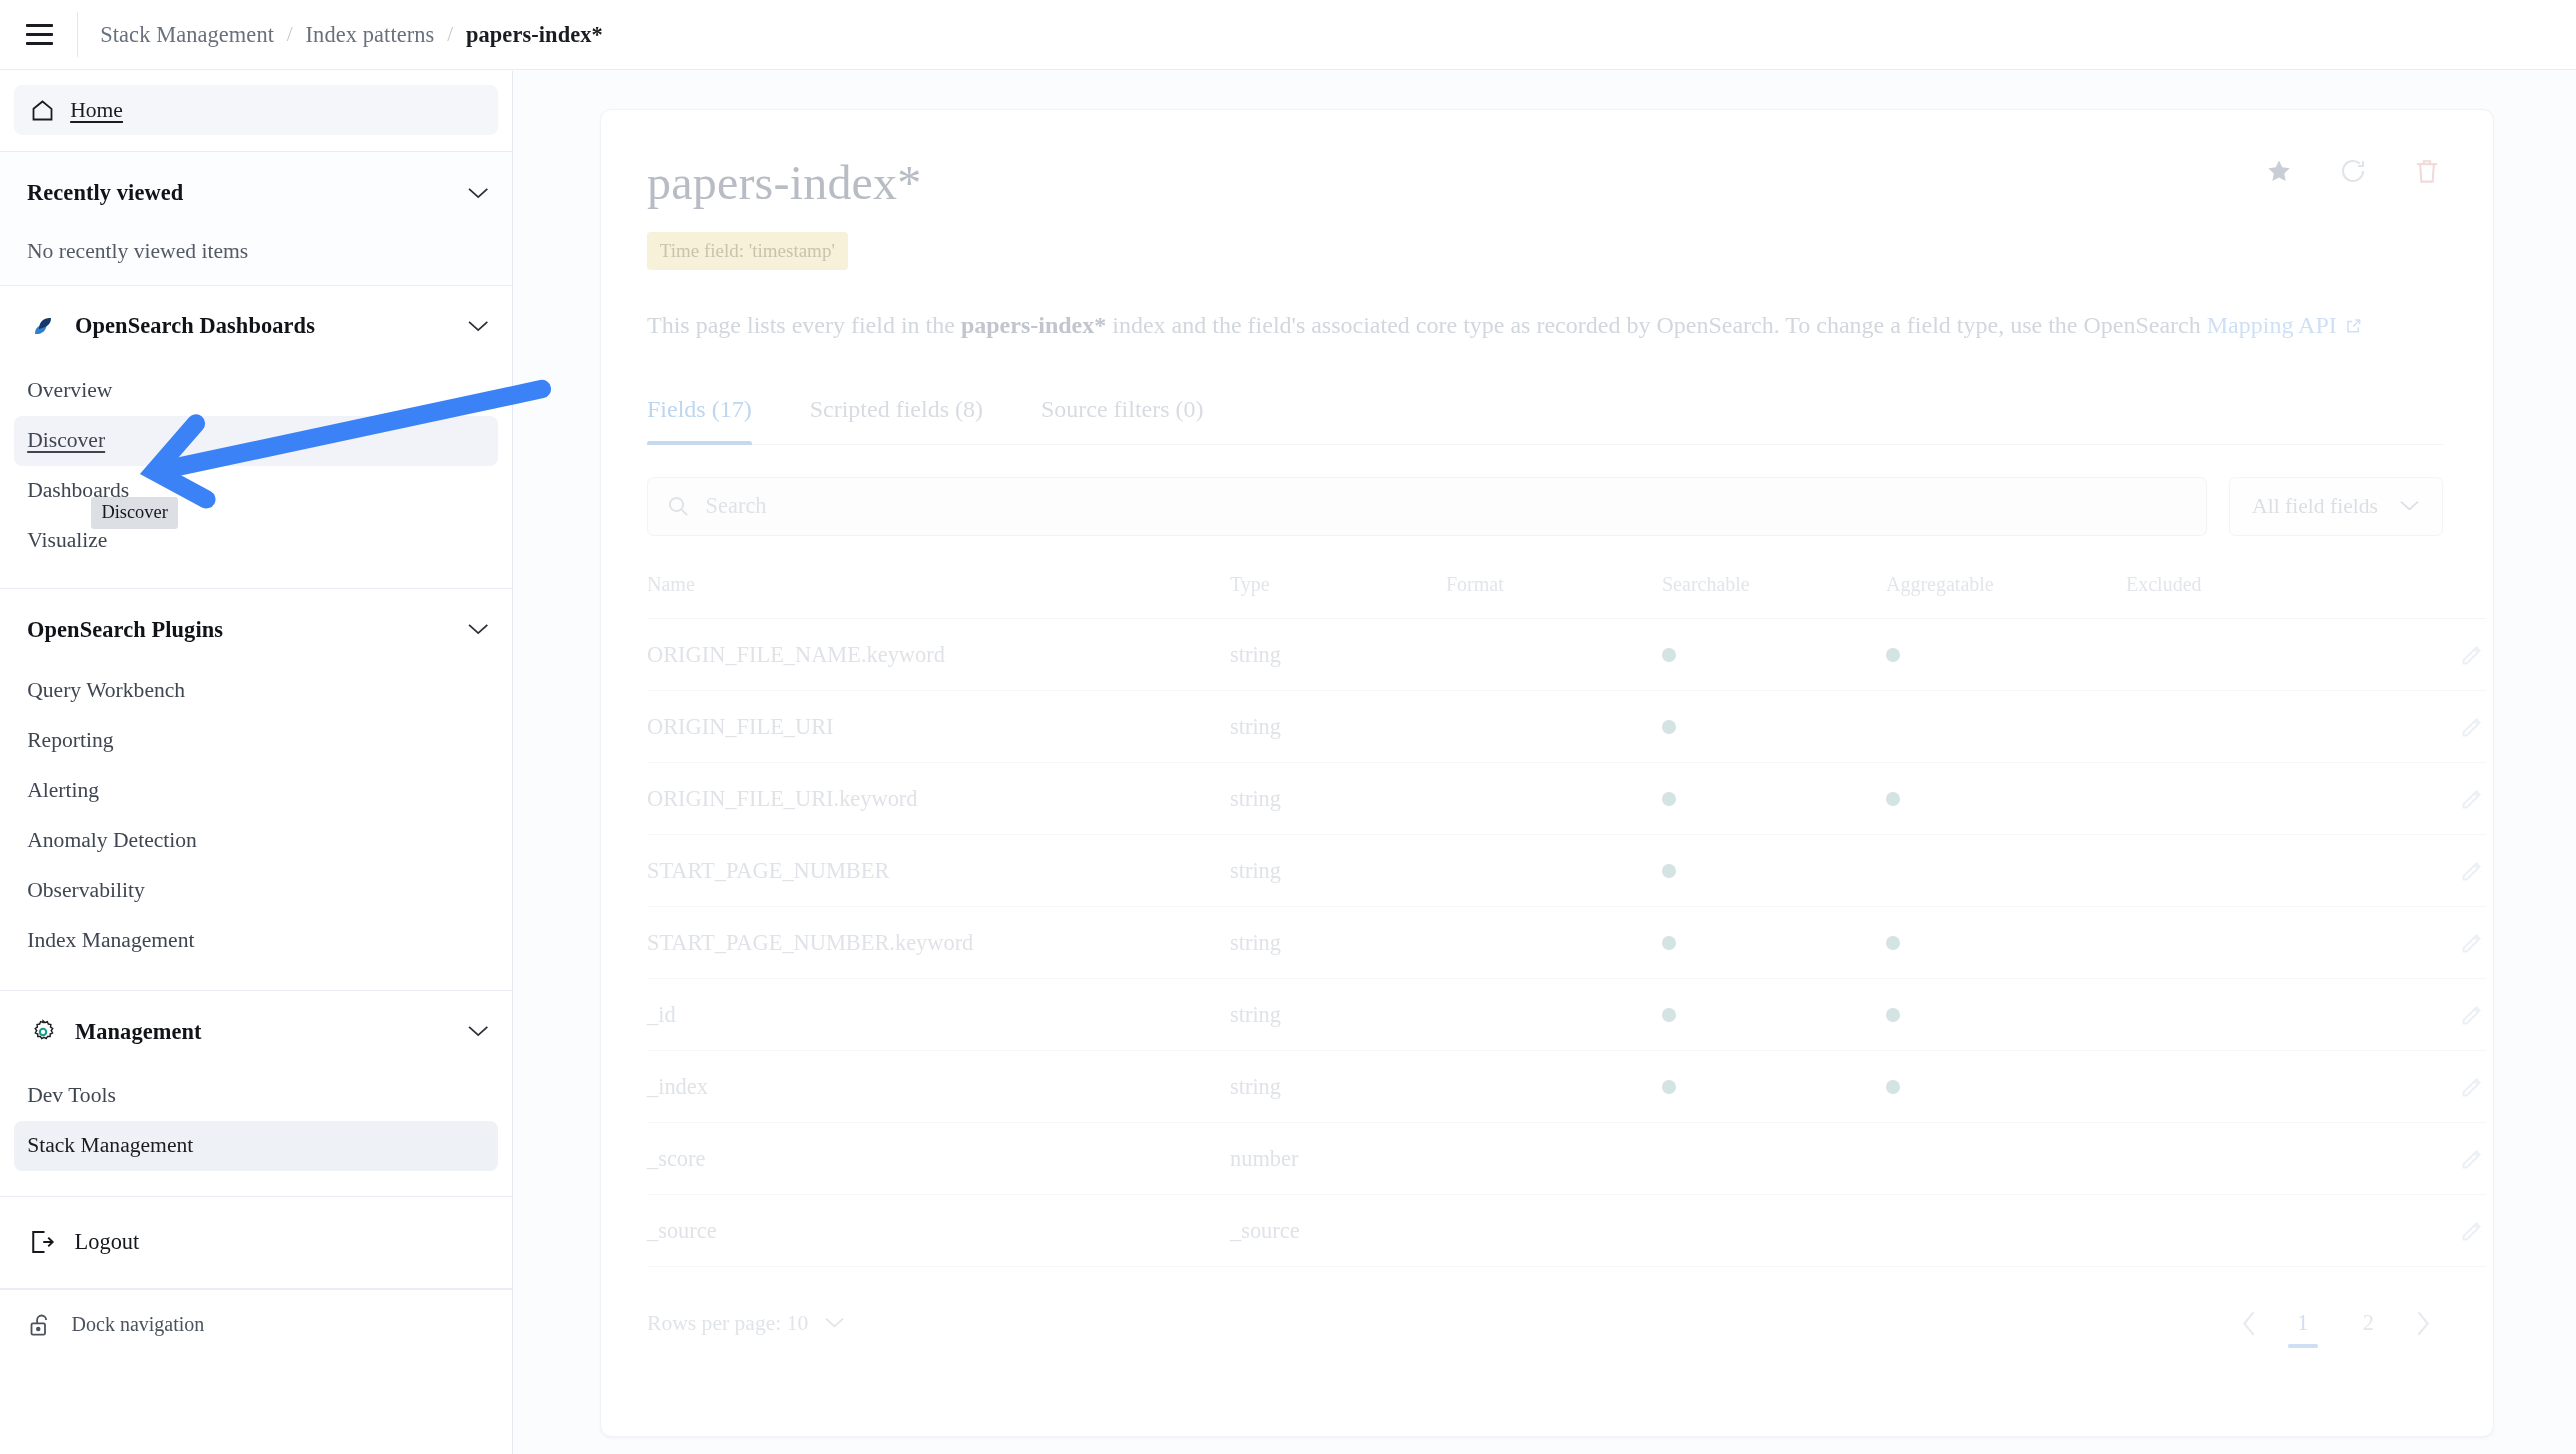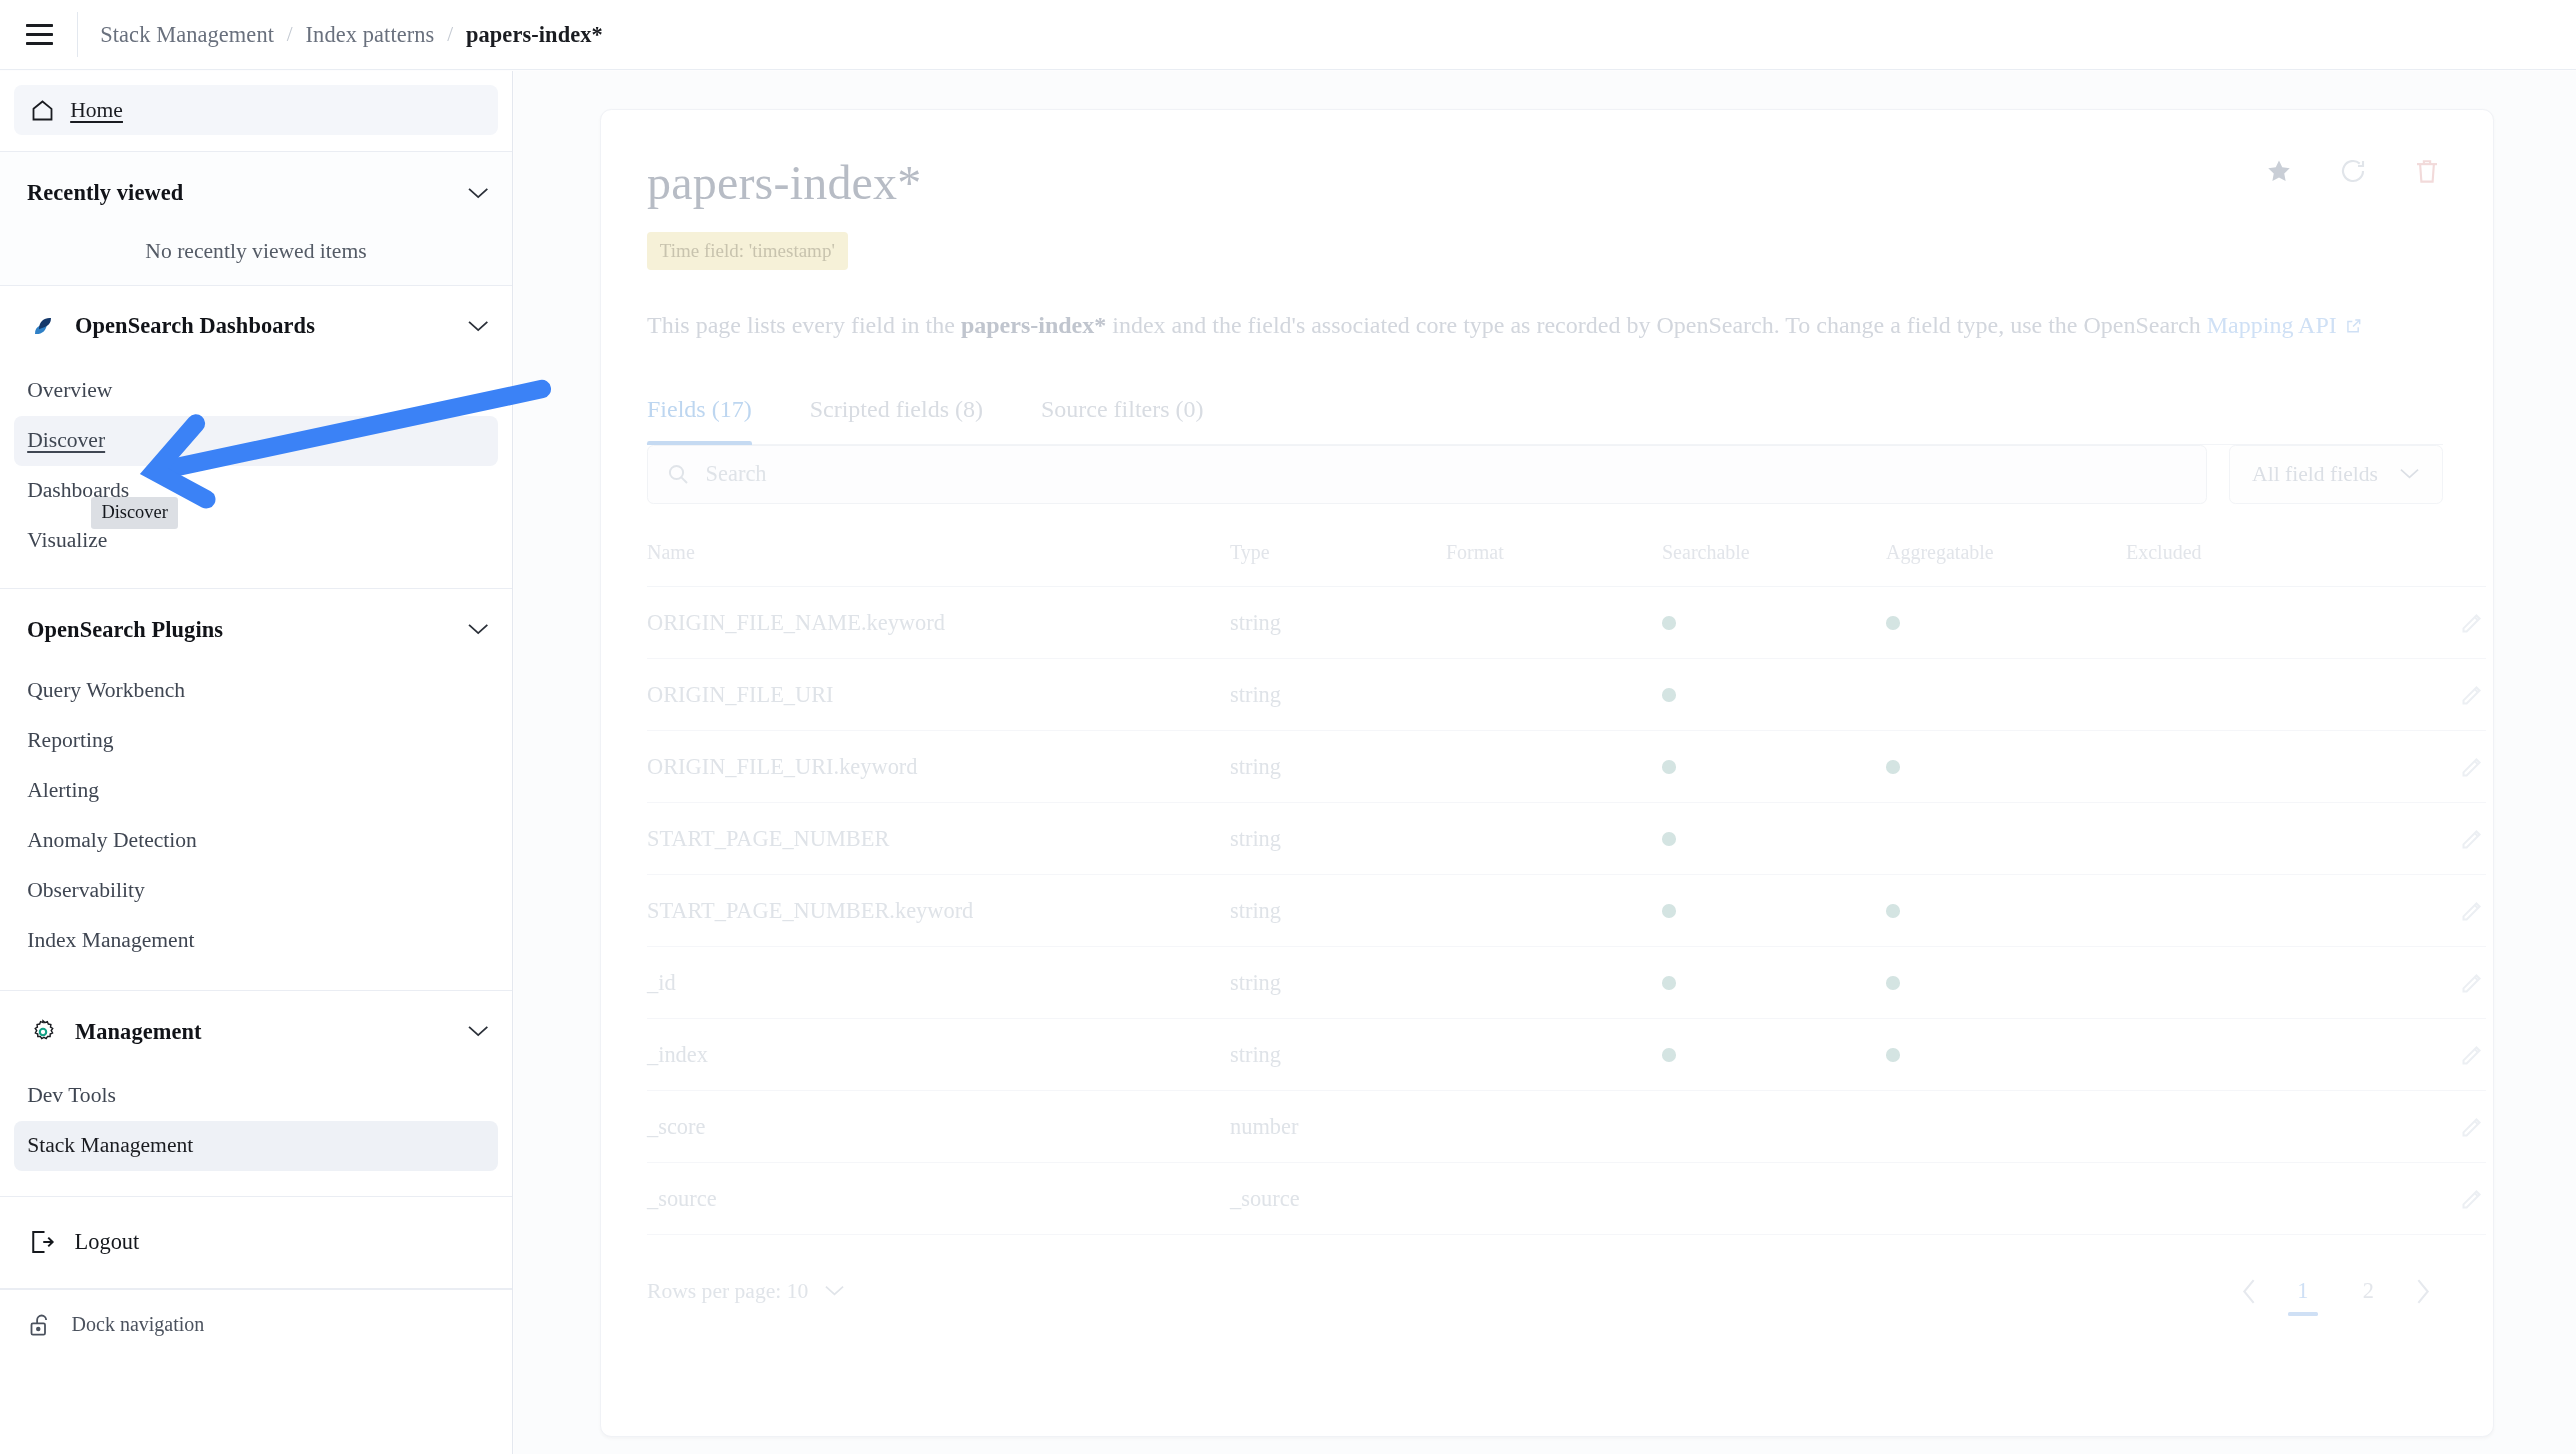--- a/index.html
+++ b/index.html
@@ -31,21 +31,21 @@
   .crumb { color: #69707d; cursor: pointer; }
   .crumb.last { color: #1a1c21; font-weight: bold; cursor: default; }
   .crumb-sep { color: #c2c8d1; margin: 0 12.8px; font-size: 21px; }
 
   
   .sidenav {
     position: absolute; top: 71px; left: 0; width: 513px; height: 1383px;
     background: #ffffff; border-right: 0.8px solid #e4e8ef;
     display: flex; flex-direction: column;
   }
-  .nav-sec { border-bottom: 0.8px solid #eaedf3; padding: 12.8px 0 14.4px 0; text-align: center; }
+  .nav-sec { border-bottom: 0.8px solid #eaedf3; padding: 12.8px 0 14.4px 0; }
   .home-row {
     margin: 6.4px 14.4px 8px 14.4px; height: 50px; border-radius: 8px;
     background: #f4f6fa; display: flex; align-items: center; padding-left: 14.4px; cursor: pointer;
   }
   .home-icon { width: 27px; height: 27px; margin-right: 14.4px; flex: none; }
   .home-label { font-size: 21.6px; color: #1a1c21; text-decoration: underline; text-underline-offset: 4px; }
 
   .sec-head {
     display: flex; align-items: center; height: 56px;
     padding: 0 22.4px 0 27px; cursor: pointer;
@@ -117,21 +117,21 @@
   .tab {
     font-size: 24px; color: #d8dce2; padding: 0 0 21px 0; margin-right: 58px;
     cursor: pointer; position: relative;
   }
   .tab.active { color: #bdd6f0; }
   .tab.active::after {
     content: ""; position: absolute; left: 0; right: 0; bottom: -1.6px; height: 4px;
     background: #c5daf2; border-radius: 2.4px 2.4px 0 0;
   }
 
-  .toolbar { display: flex; align-items: center; gap: 22.4px; }
+  .toolbar { display: flex; align-items: center; gap: 22.4px; margin-top: 32px; }
   .search-box {
     flex: 1; height: 59px; border: 0.8px solid #f1f3f6; border-radius: 6.4px;
     background: #fdfdfe; display: flex; align-items: center; padding: 0 17.6px;
   }
   .search-ico { width: 24px; height: 24px; margin-right: 16px; flex:none; }
   .search-box input {
     border: none; outline: none; background: transparent; flex: 1;
     font-size: 22.4px; color: #b9bec6; font-family: inherit;
   }
   .search-box input::placeholder { color: #dfe3e8; }

